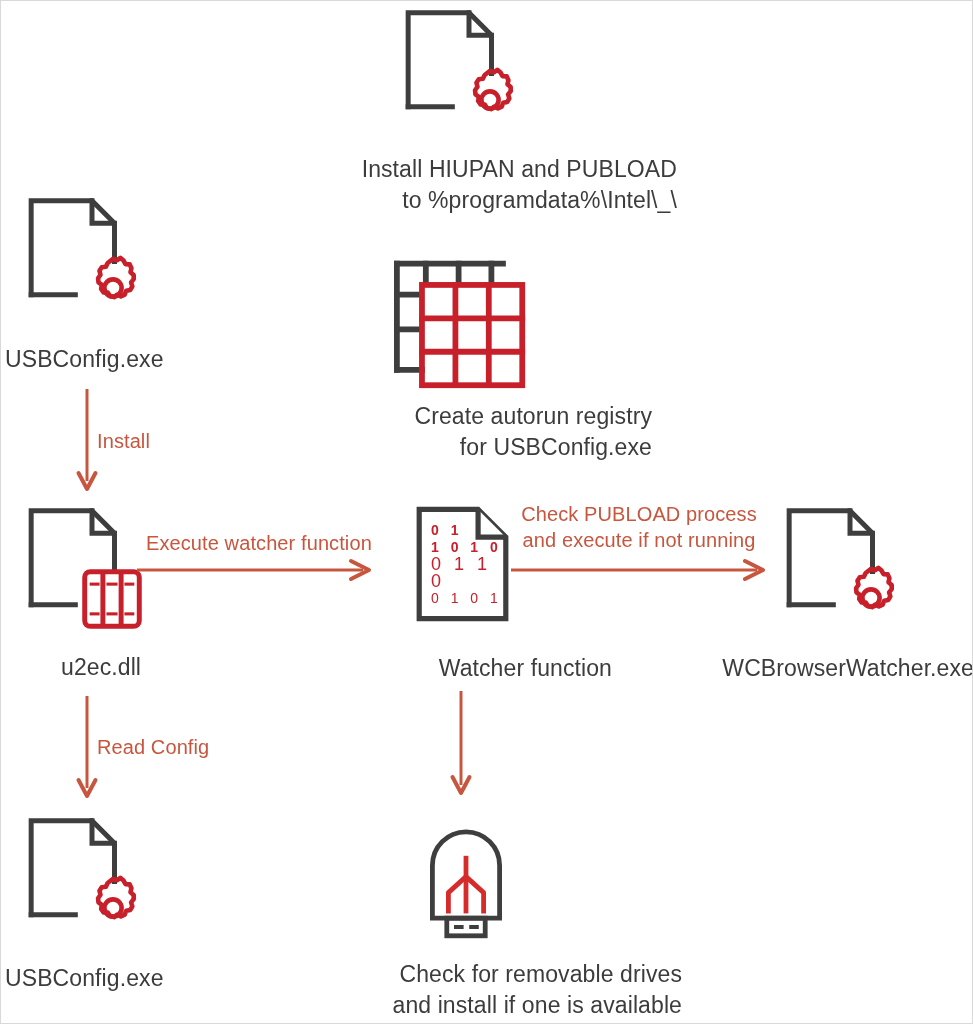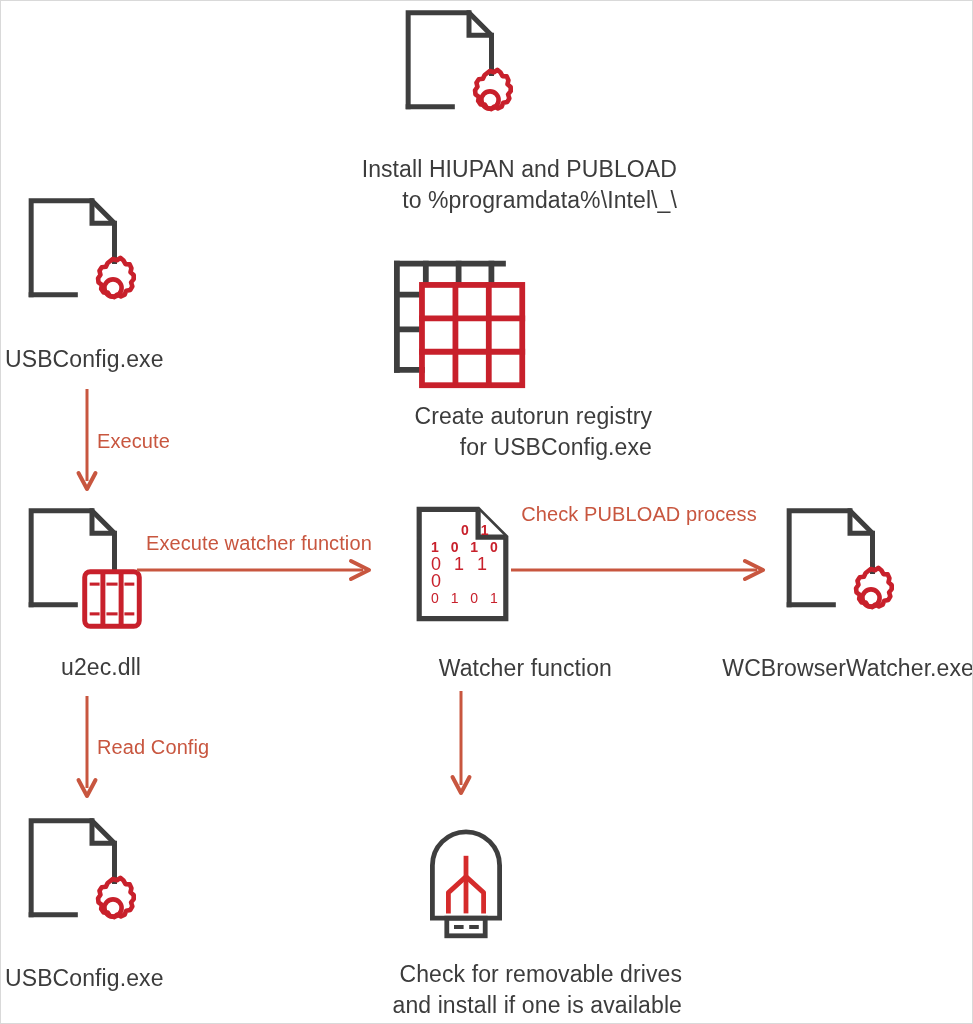--- a/index.html
+++ b/index.html
@@ -158,21 +158,21 @@
   </div>
   <div class="label wrap" style="left:311px;top:400px;width:340px;">
     <div>Create autorun registry</div>
     <div>for USBConfig.exe</div>
   </div>
 
   <svg class="arrow-svg" style="left:74px;top:388px;" width="30" height="110">
     <path d="M12 0 L12 92" stroke="#c8563f" stroke-width="3" fill="none"></path>
     <path d="M3.5 84 L12 100 L20.5 84" stroke="#c8563f" stroke-width="4" fill="none" stroke-linecap="round" stroke-linejoin="round"></path>
   </svg>
-  <div class="arrow-label" style="left:96px;top:427px;">Execute</div>
+  <div class="arrow-label" style="left:96px;top:427px;">Install</div>
 
   <div class="node" style="left:22px;top:502px;">
     <div class="icon-wrap" style="width:162px;height:134px;">
       <svg width="100" height="118" style="position:absolute;left:4px;top:2px;" viewBox="0 0 120 138">
         <use href="#sym-exe-file" x="0" y="0" width="120" height="138"></use>
       </svg>
       <svg width="62" height="62" style="position:absolute;left:58px;top:65px;" viewBox="0 0 100 100">
         <use href="#sym-dll" x="0" y="0" width="100" height="100"></use>
       </svg>
     </div>
@@ -184,35 +184,36 @@
     <path d="M214 4 L232 13 L214 22" stroke="#c8563f" stroke-width="4" fill="none" stroke-linecap="round" stroke-linejoin="round"></path>
   </svg>
   <div class="arrow-label" style="left:145px;top:529px;">Execute watcher function</div>
 
   <div class="node" style="left:413px;top:503px;">
     <div class="icon-wrap" style="width:97px;height:120px;">
       <svg width="97" height="120" viewBox="0 0 112 138">
         <use href="#sym-doc" x="0" y="0" width="112" height="138"></use>
       </svg>
       <div style="position:absolute;left:0;top:0;width:97px;height:120px;display:flex;flex-direction:column;justify-content:center;align-items:flex-start;padding-left:17px;box-sizing:border-box;">
-        <div style="color:#c8202b;font-size:14px;line-height:17px;letter-spacing:4px;font-weight:bold;font-family:'Liberation Sans',sans-serif;margin-left:30px;">0 1</div>
+        <div style="color:#c8202b;font-size:14px;line-height:17px;letter-spacing:4px;font-weight:bold;font-family:'Liberation Sans',sans-serif;">0 1</div>
         <div style="color:#c8202b;font-size:14px;line-height:17px;letter-spacing:4px;font-weight:bold;font-family:'Liberation Sans',sans-serif;">1 0 1 0</div>
         <div style="color:#c8202b;font-size:18px;line-height:17px;letter-spacing:4px;font-weight:normal;font-family:'Liberation Sans',sans-serif;">0 1 1 0</div>
         <div style="color:#c8202b;font-size:14px;line-height:17px;letter-spacing:4px;font-weight:normal;font-family:'Liberation Sans',sans-serif;">0 1 0 1</div>
       </div>
     </div>
   </div>
   <div class="label" style="left:311px;top:652px;width:300px;">Watcher function</div>
 
   <svg class="arrow-svg" style="left:510px;top:556px;" width="260" height="26">
     <path d="M0 13 L246 13" stroke="#c8563f" stroke-width="3" fill="none"></path>
     <path d="M234 4 L252 13 L234 22" stroke="#c8563f" stroke-width="4" fill="none" stroke-linecap="round" stroke-linejoin="round"></path>
   </svg>
   <div class="arrow-label center" style="left:509px;top:500px;width:258px;">
     <div>Check PUBLOAD process</div>
+    <div>and execute if not running</div>
   </div>
 
   <div class="node" style="left:780px;top:502px;">
     <div class="icon-wrap" style="width:162px;height:134px;">
       <svg width="100" height="118" style="position:absolute;left:4px;top:2px;" viewBox="0 0 120 138">
         <use href="#sym-exe-file" x="0" y="0" width="120" height="138"></use>
       </svg>
       <svg width="66" height="66" style="position:absolute;left:57px;top:62px;" viewBox="0 0 100 100">
         <use href="#sym-gear" x="0" y="0" width="100" height="100"></use>
       </svg>

